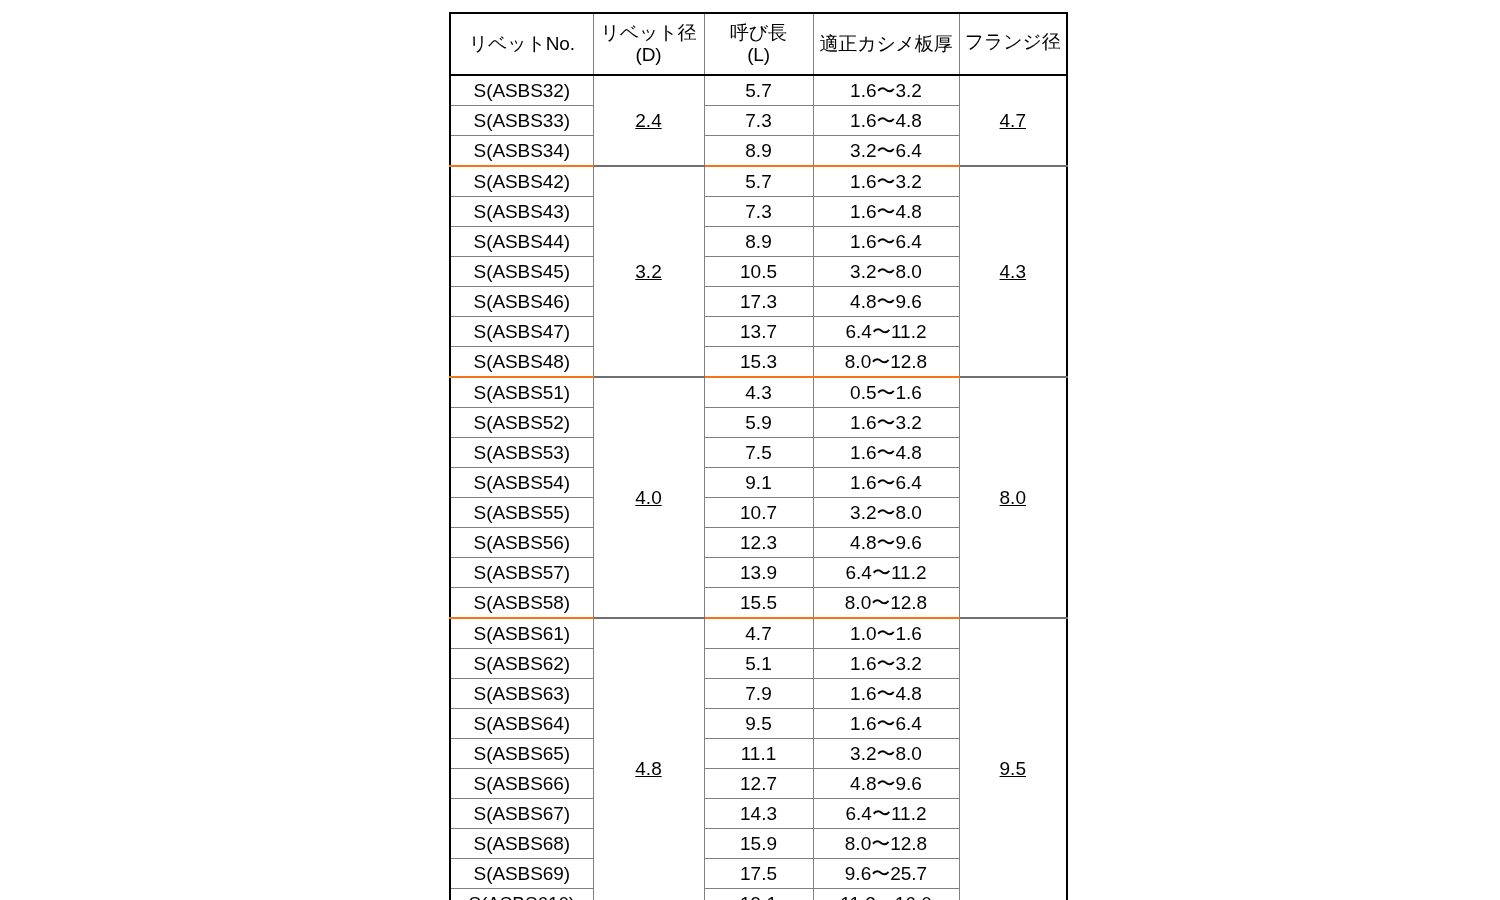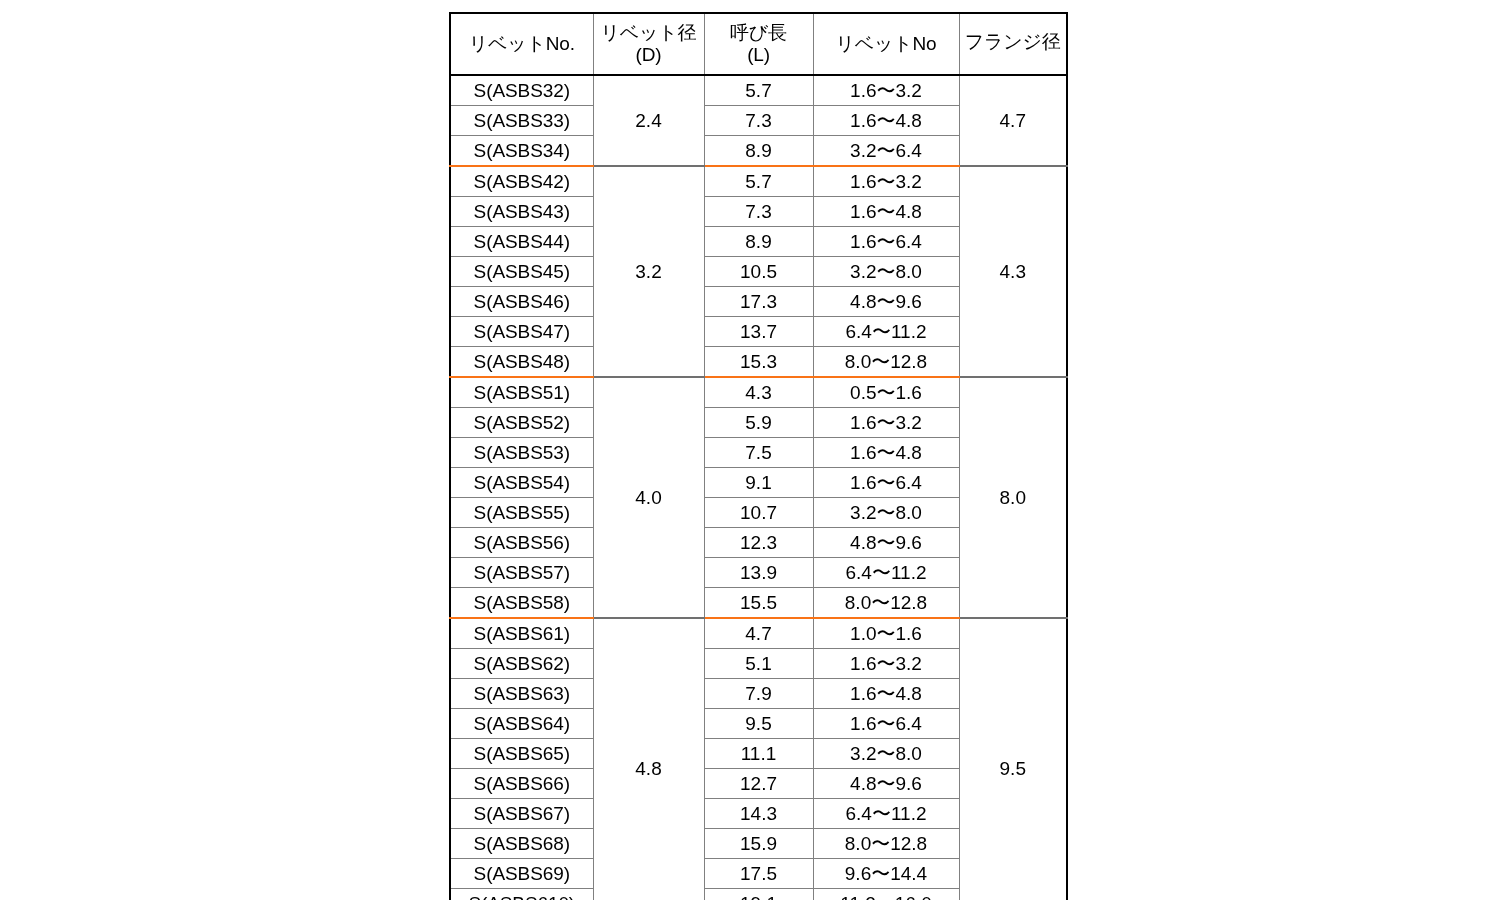--- a/index.html
+++ b/index.html
@@ -80,20 +80,21 @@
   }
   .spec-table tbody tr:last-child > td {
     border-bottom: none;
   }
   .spec-table tbody td.merged {
     border-top: 1px solid #808080;
     border-bottom: 1px solid #808080;
   }
   .spec-table tbody tr.group-start td.merged {
     border-top: 2px solid #707070;
+    text-decoration: underline;
   }
   .nowrap { white-space: nowrap; }
 </style>
 </head>
 <body>
 
 <div id="stage">
   <table class="spec-table">
     <colgroup>
       <col class="c1">
@@ -109,21 +110,21 @@
         </th>
         <th>
           <span class="nowrap">リベット径</span>
           <span class="hdr-sub">(D)</span>
         </th>
         <th>
           <span class="nowrap">呼び長</span>
           <span class="hdr-sub">(L)</span>
         </th>
         <th>
-          <span class="nowrap">リベットNo</span>
+          <span class="nowrap">適正カシメ板厚</span>
         </th>
         <th class="h-flange">
           <span class="nowrap">フランジ径</span>
         </th>
       </tr>
     </thead>
     <tbody id="table-body">
         <tr class="group-start">
           <td class="name-cell">S(ASBS32)</td>
           <td class="merged" rowspan="3">2.4</td>
@@ -258,21 +259,21 @@
           <td>6.4〜11.2</td>
         </tr>
         <tr>
           <td class="name-cell">S(ASBS68)</td>
           <td>15.9</td>
           <td>8.0〜12.8</td>
         </tr>
         <tr>
           <td class="name-cell">S(ASBS69)</td>
           <td>17.5</td>
-          <td>9.6〜14.4</td>
+          <td>9.6〜25.7</td>
         </tr>
         <tr>
           <td class="name-cell">S(ASBS610)</td>
           <td>19.1</td>
           <td>11.2〜16.0</td>
         </tr>
       </tbody>
   </table>
 </div>
 

